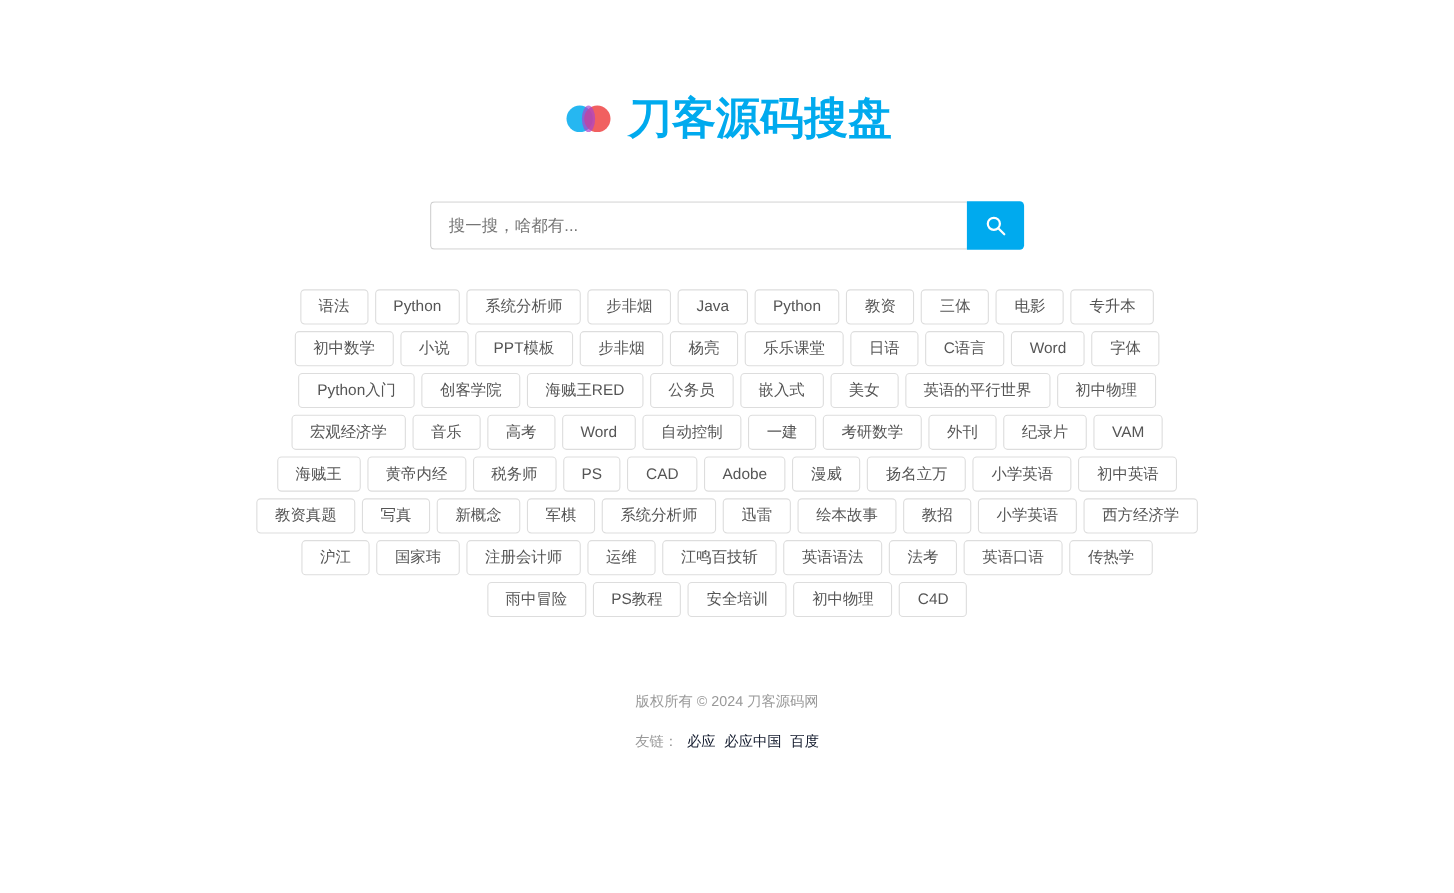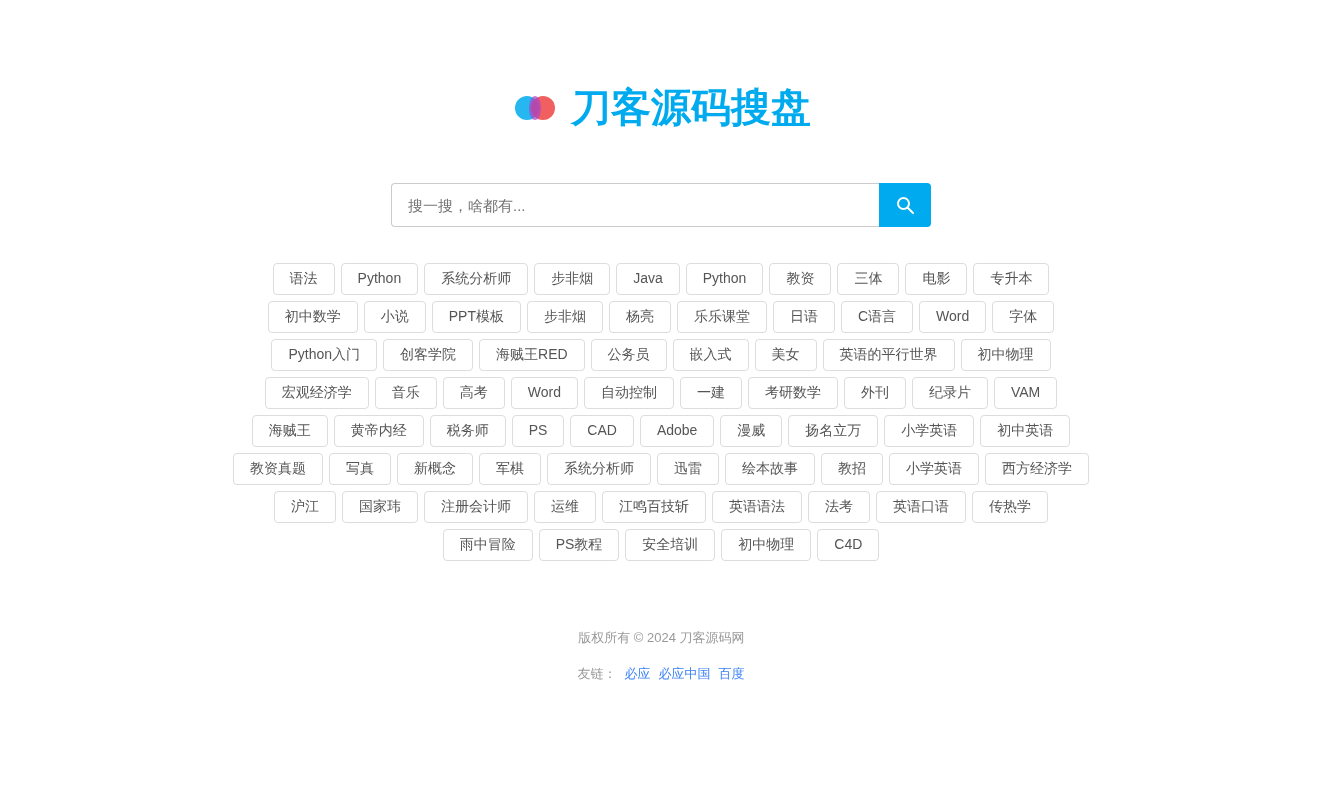--- a/index.html
+++ b/index.html
@@ -71,33 +71,33 @@
       border: 1px solid #ddd;
       border-radius: 4px;
       font-size: 14px;
       color: #555;
       cursor: pointer;
       background: #fff;
       transition: all 0.2s;
       white-space: nowrap;
     }
     .footer {
-      text-align: right;
+      text-align: center;
       color: #999;
       font-size: 13px;
       margin-top: 20px;
     }
     .footer-links {
       margin-top: 18px;
       display: flex;
       gap: 8px;
       justify-content: center;
     }
     .footer-link {
-      color: #3b82f6;
+      color: #0f172a;
       text-decoration: none;
       cursor: pointer;
     }
   </style>
 </head>
 <body>
 
 <div class="page-wrapper">
 
   <div class="logo-area">

